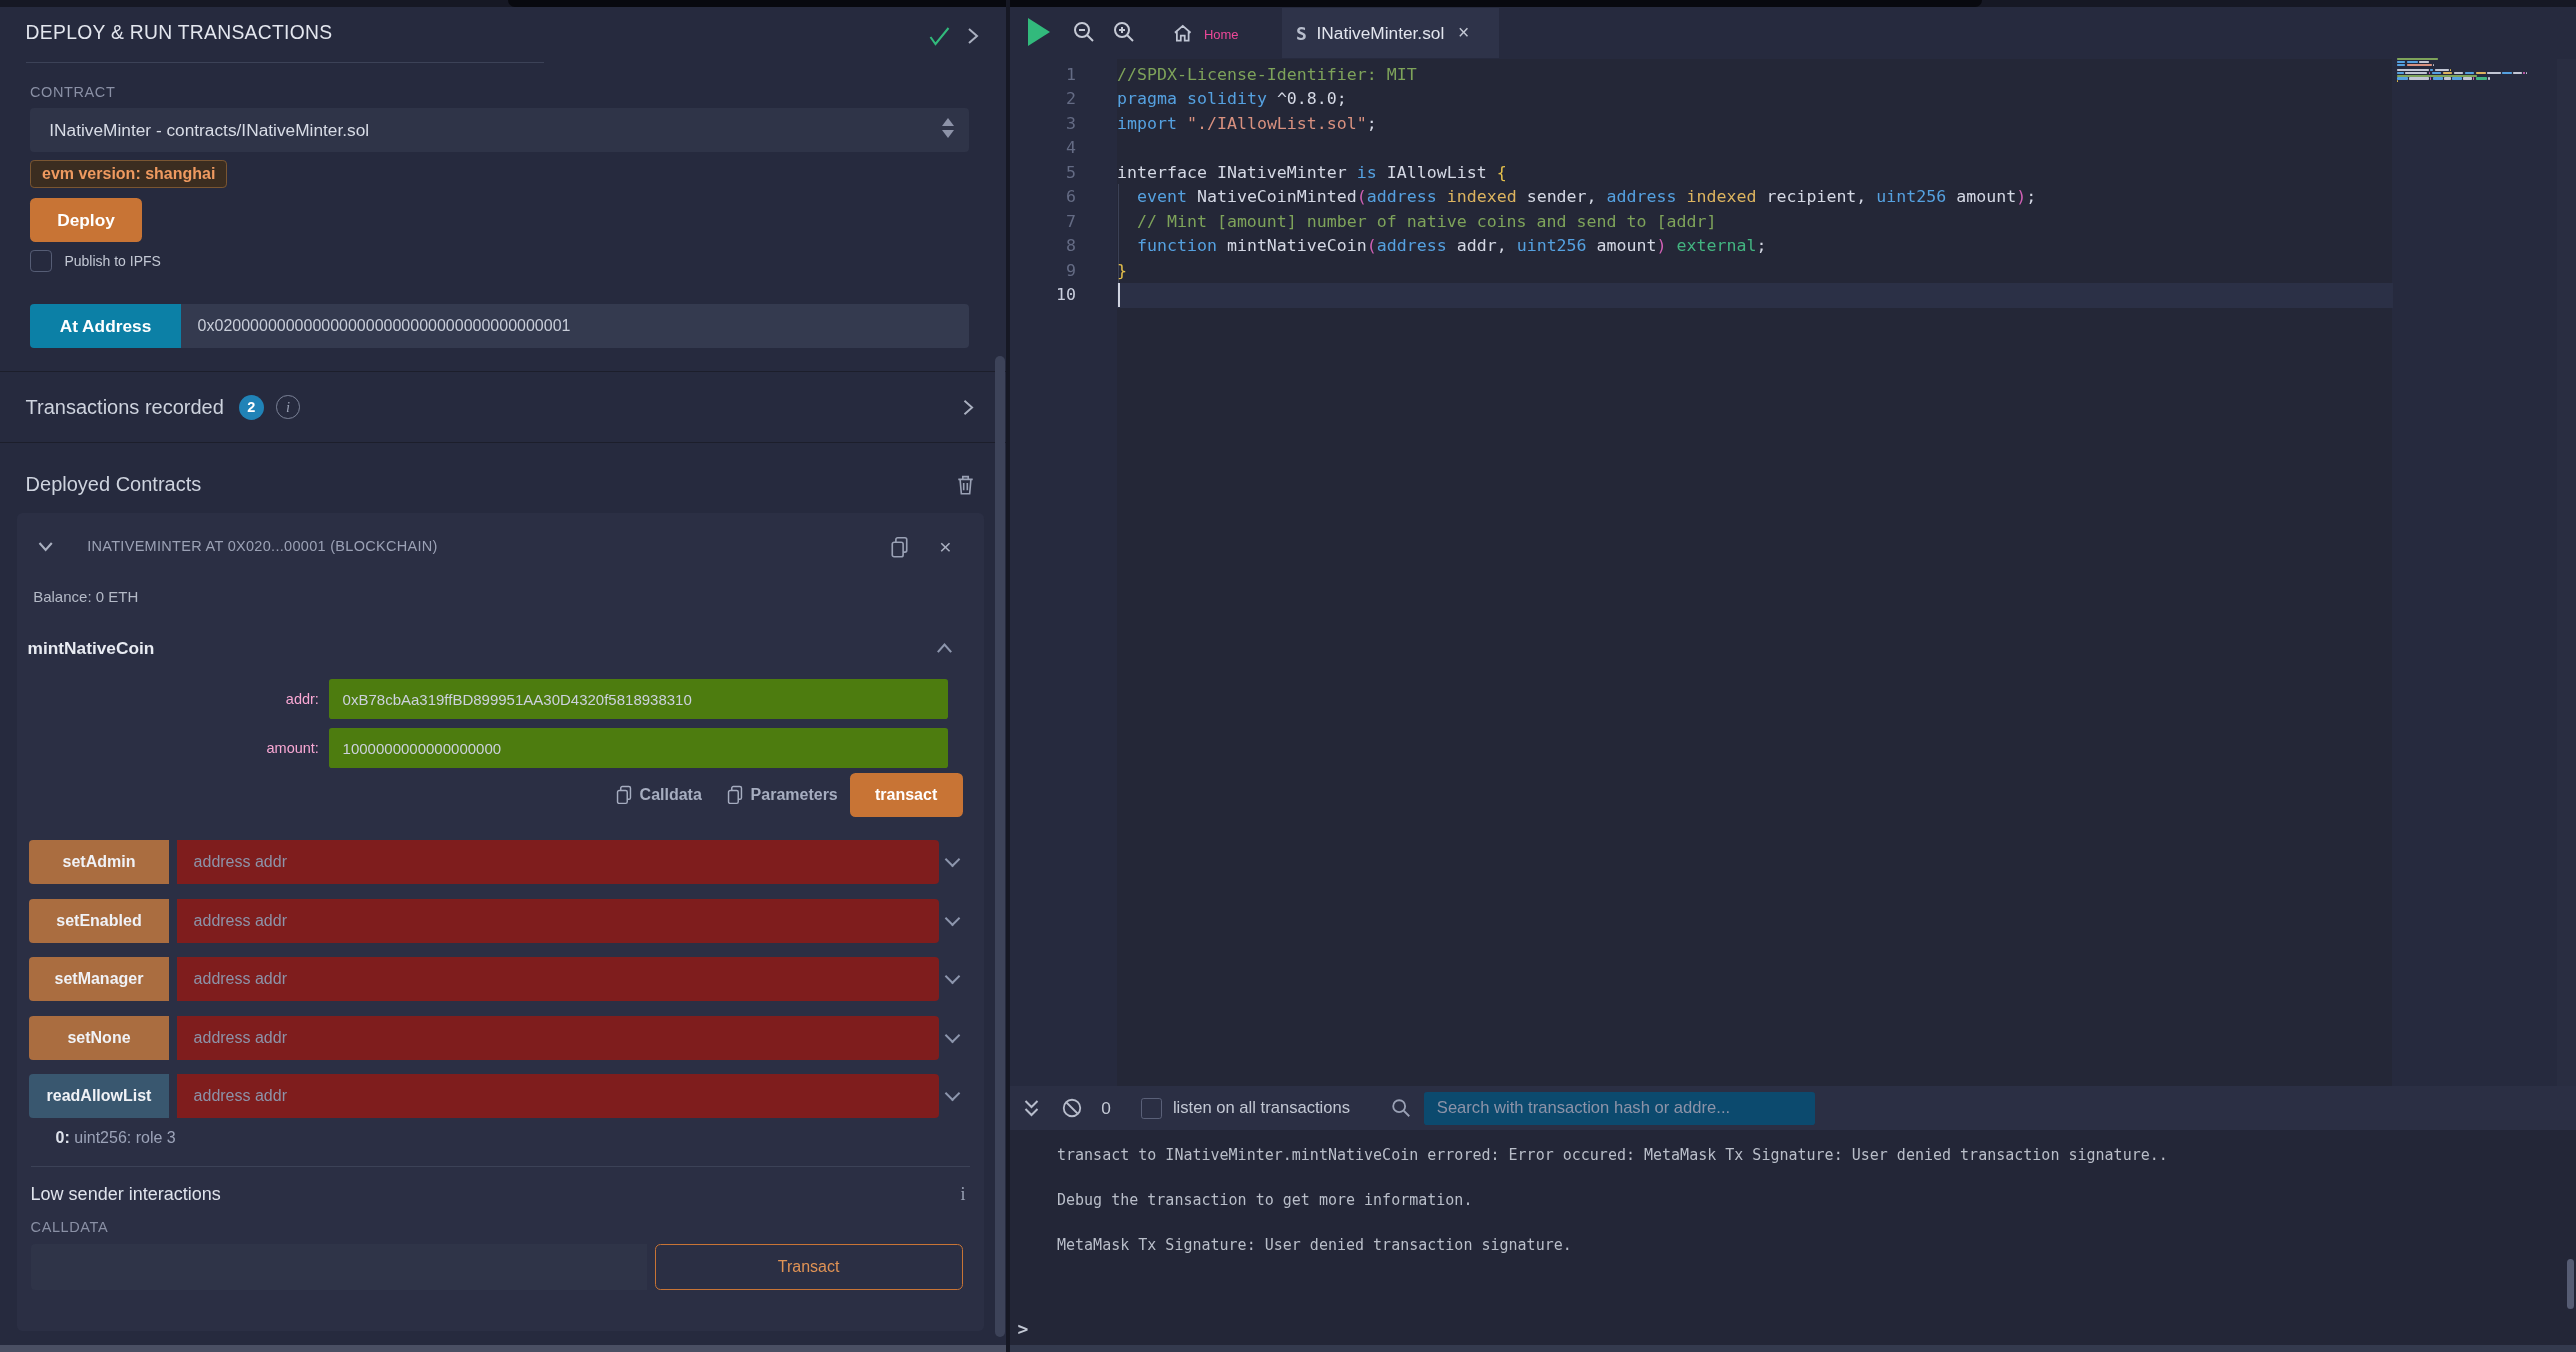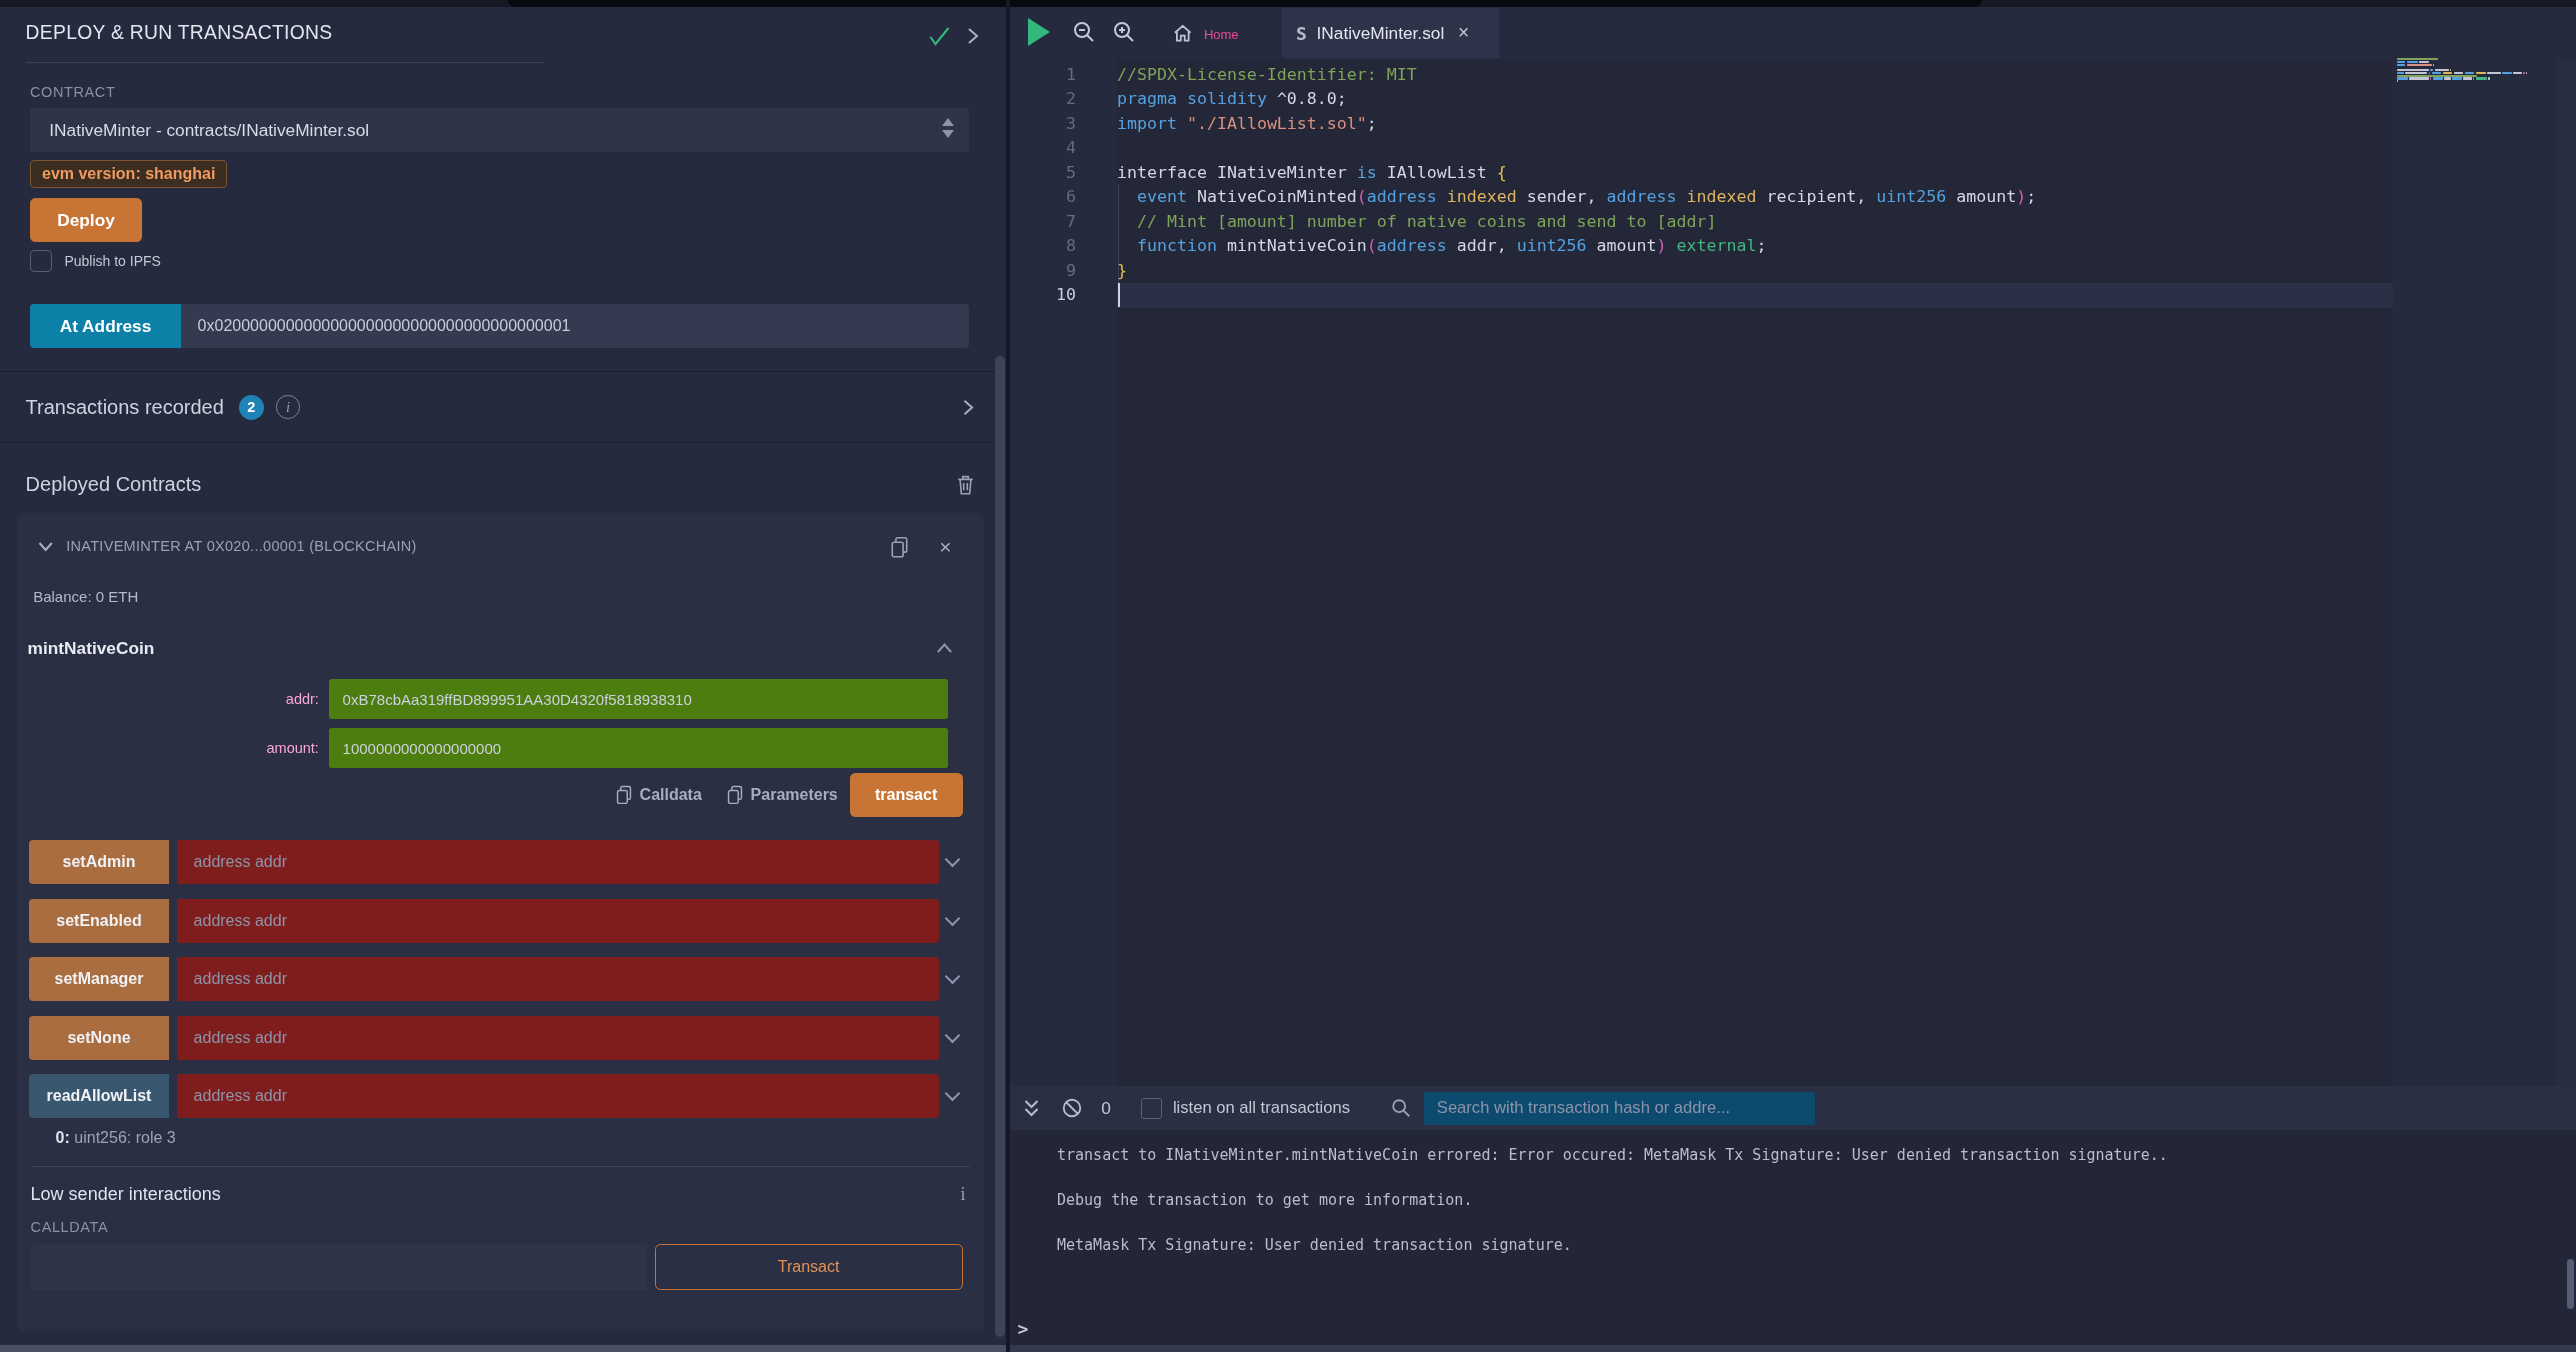--- a/index.html
+++ b/index.html
@@ -45,21 +45,21 @@
      font-size:14.5px; display:flex; align-items:center; justify-content:center; font-family:"Liberation Serif",serif; font-style:italic; }
   #tx-info { margin-left:12.4px; }
   #tx-chev { position:absolute; right:29px; }
   #dc-row { left:0; top:456px; width:1006px; height:43px; display:flex; align-items:center; }
   #dc-title { margin-left:25.6px; font-size:20px; color:#ced3de; }
   #dc-trash { position:absolute; right:30px; cursor:pointer; }
 
   
   #card { left:16.6px; top:506px; width:967px; height:818px; background:#2b2f44; border-radius:5.5px; }
   #card-head { left:19.3px; top:19.3px; width:928px; height:28px; display:flex; align-items:center; }
-  #card-head-title { margin-left:11px; font-size:14.5px; letter-spacing:0.3px; color:#9ba1b5; }
+  #card-head-title { margin-left:32px; font-size:14.5px; letter-spacing:0.3px; color:#9ba1b5; }
   #card-copy { position:absolute; right:54px; cursor:pointer; }
   #card-close { position:absolute; right:12.4px; font-size:21px; color:#aab0c0; cursor:pointer; line-height:21px; }
   #balance { left:16.6px; top:75px; font-size:15px; color:#b4bac7; }
   #fn-head { left:11px; top:119px; width:945px; height:32px; display:flex; align-items:center; cursor:pointer; }
   #fn-name { font-size:17.3px; font-weight:bold; color:#e8ebf2; }
   #fn-collapse { position:absolute; right:18px; }
   .field-row { left:0; width:939px; height:40px; display:flex; align-items:center; }
   .field-label { width:312px; text-align:right; padding-right:9.7px; font-size:14.5px; color:#f9a8d4; }
   .field-input { width:619px; height:40px; background:#4d7c0f; border:none; border-radius:2.8px;
      color:#ccd1dd; font-size:15px; padding:0 14px; font-family:inherit; outline:none; }

